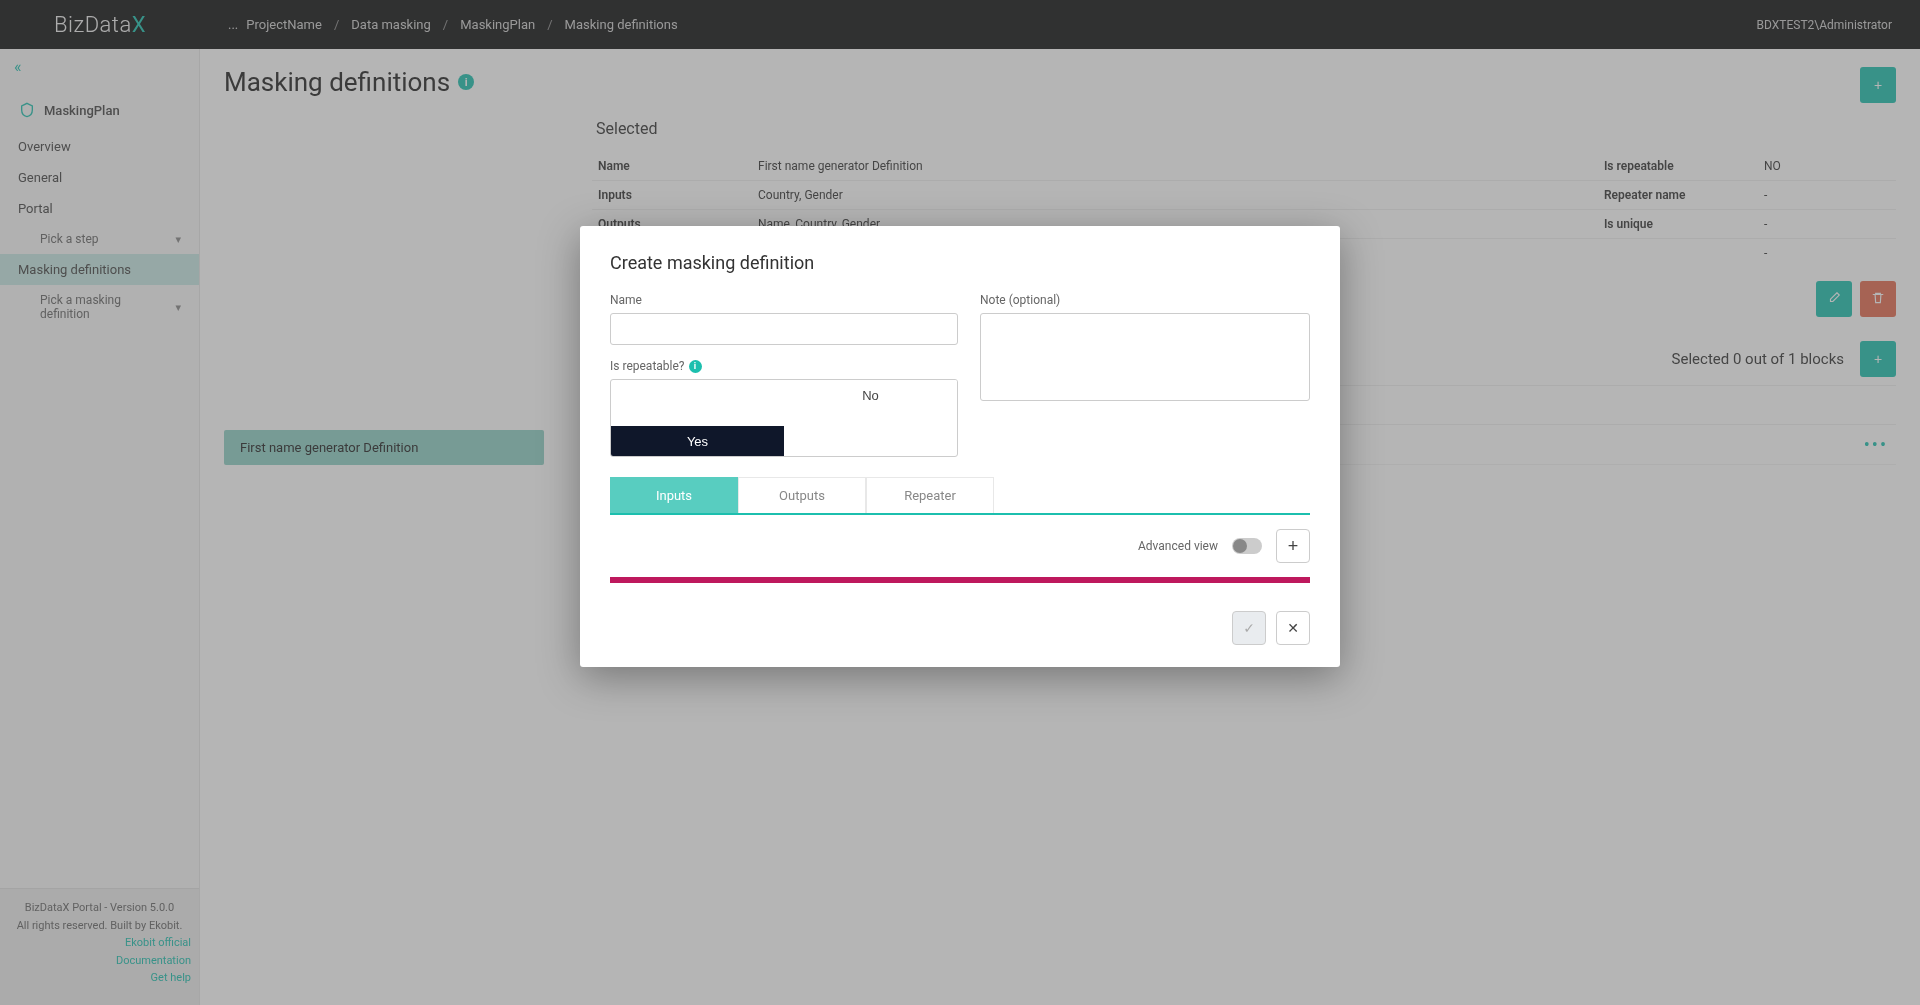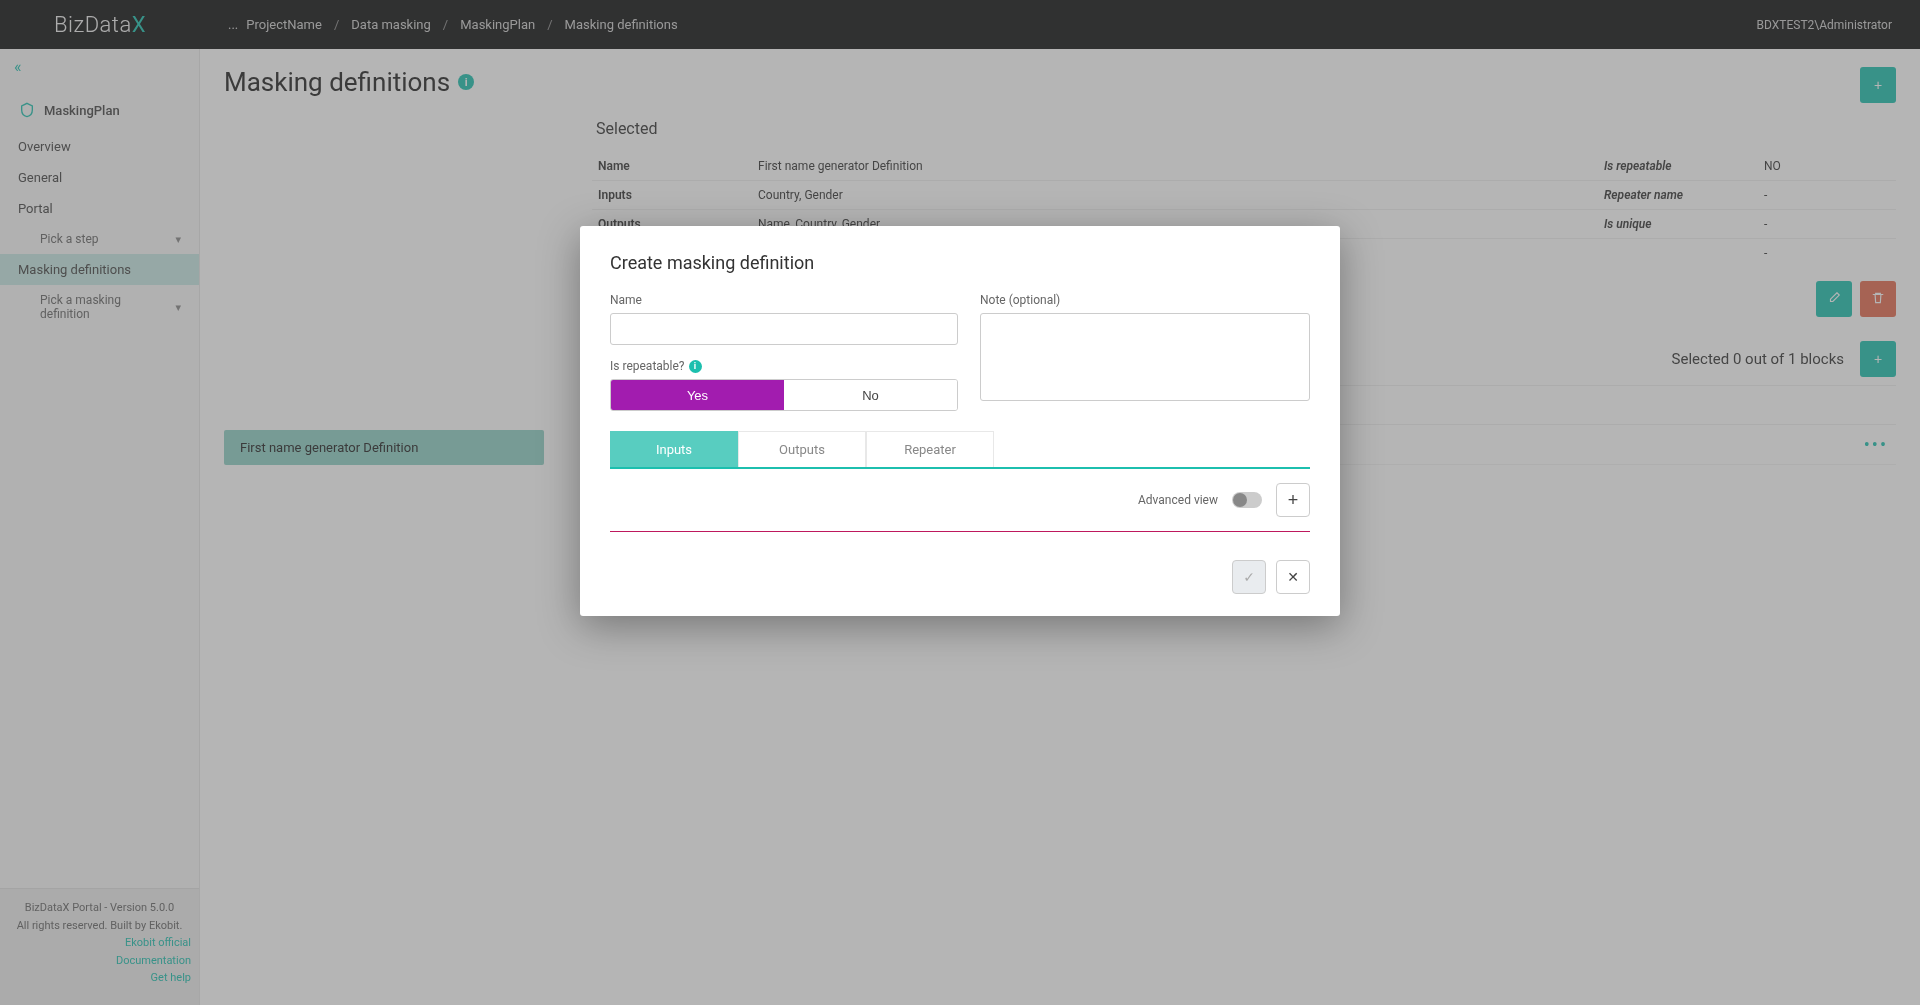--- a/index.html
+++ b/index.html
@@ -146,21 +146,21 @@
     width:100%;
     border-collapse:collapse;
     font-size:12px;
   }
   .details-table td {
     padding:7px 6px;
     border-top:1px solid #eee;
     color:#333;
   }
   .details-table td.label { font-weight:600; width:160px;}
-  .details-table td.label2 { font-weight:600; width:160px;font-style:italic;}
+  .details-table td.label2 { font-weight:600; width:160px;}
   .details-table tr:first-child td { border-top:none;}
 
   .action-row {
     margin-top:14px;
     display:flex; justify-content:flex-end; gap:8px;
   }
   .icon-btn {
     width:36px;height:36px;border:none;border-radius:3px;
     display:flex;align-items:center;justify-content:center;
     cursor:pointer;font-size:14px;
@@ -215,33 +215,33 @@
   .textarea {
     width:100%; height:88px; border:1px solid #ccc; border-radius:3px;
     padding:6px 8px; font-size:13px; resize:none;
   }
   .toggle-pair {
     display:flex; width:348px; border:1px solid #ccc; border-radius:3px; overflow:hidden;
   }
   .toggle-pair button {
     flex:1; height:30px; border:none; background:#fff; cursor:pointer; font-size:13px; color:#444;
   }
-  .toggle-pair button.active { background:#a21caf; color:#fff;}
+  .toggle-pair button.active { background:#0f172a; color:#fff;margin-top:46px;}
   .tabs {
     margin-top:20px; display:flex; border-bottom:2px solid #1cbfae;
   }
   .tabs .tab {
     width:128px; height:36px; display:flex;align-items:center;justify-content:center;
     font-size:13px; color:#888; border:1px solid #e8e8e8; border-bottom:none; cursor:pointer;
     background:#fff;
   }
   .tabs .tab.active { background:#58cdc0; color:#fff; border-color:#58cdc0;}
   .tab-toolbar {
     display:flex; align-items:center; justify-content:flex-end; gap:14px;
-    padding:14px 0; border-bottom:1px solid #be185d;
+    padding:14px 0; border-bottom:6px solid #be185d;
   }
   .switch {
     width:30px;height:16px;background:#ccc;border-radius:10px;position:relative;display:inline-block;
   }
   .switch::after{
     content:"";position:absolute;left:1px;top:1px;width:14px;height:14px;background:#888;border-radius:50%;
   }
   .adv-label{font-size:12px;color:#666;}
   .add-btn {
     width:34px;height:34px;border:1px solid #ccc;border-radius:4px;background:#fff;

